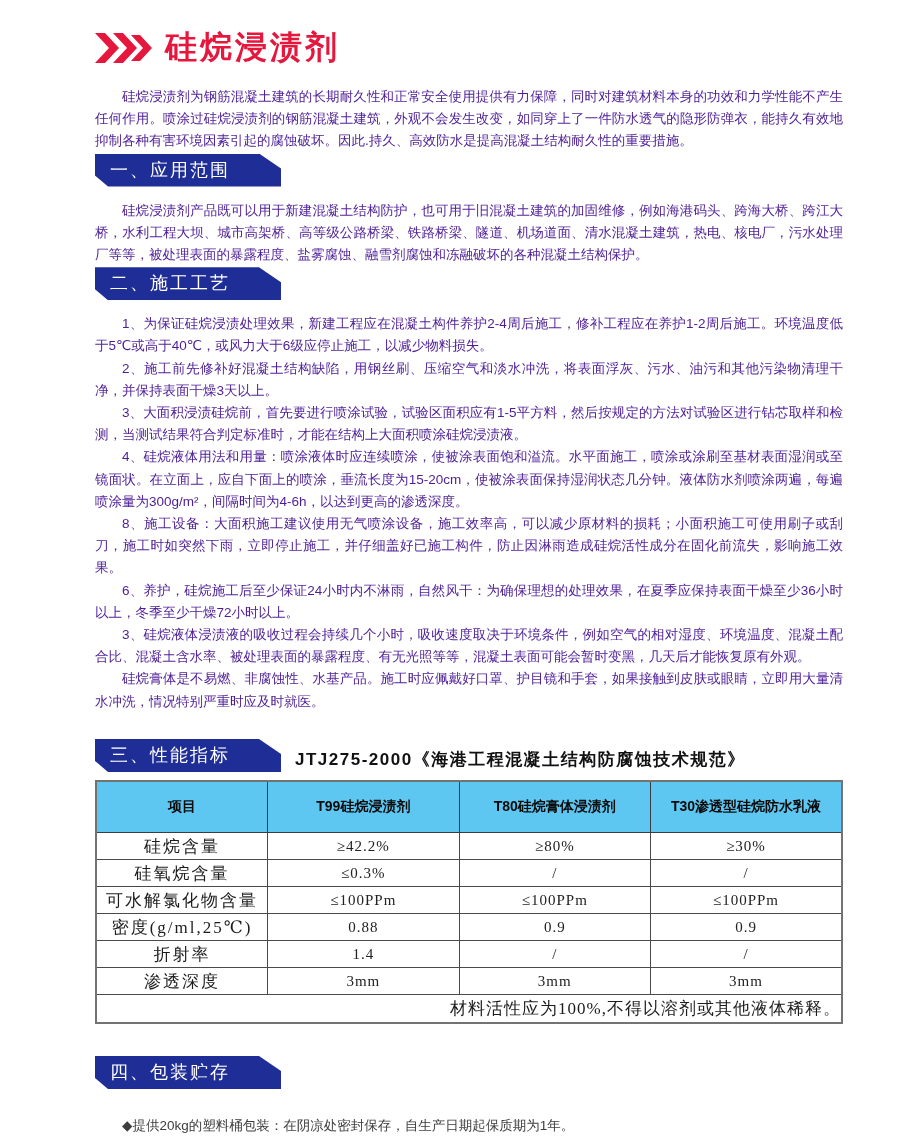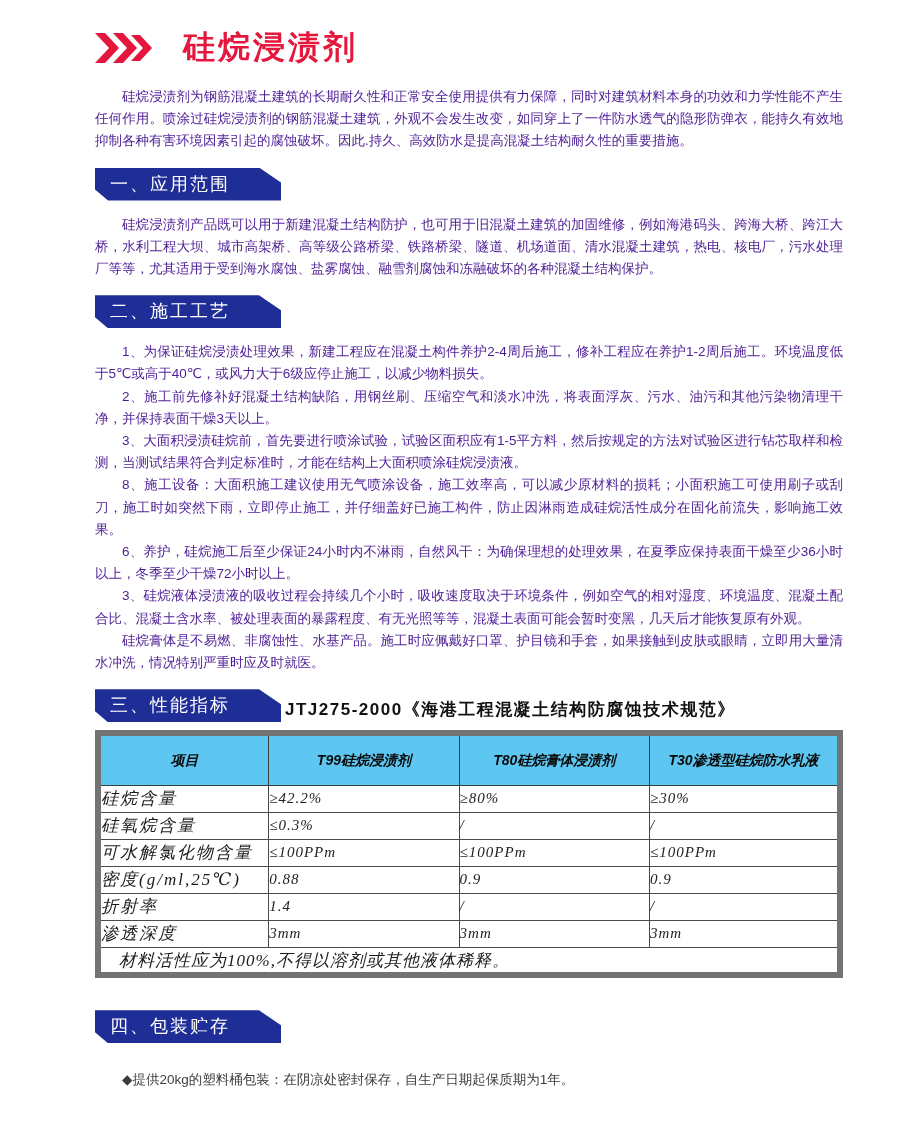--- a/index.html
+++ b/index.html
@@ -6,72 +6,71 @@
   html,body { width: 900px; }
   body {
     width: 900px; height: 1145px; overflow: hidden;
     background: #ffffff;
     font-family: "Liberation Sans", "DejaVu Sans", sans-serif;
     color: #3d3d3d;
   }
   .page { padding: 26px 57px 0 95px; }
 
   
-  .title-row { display: flex; align-items: center; gap: 28px; height: 44px; }
+  .title-row { display: flex; align-items: center; gap: 10px; height: 44px; }
   .chevrons { display: inline-block; width: 60px; height: 32px; }
   .doc-title {
     font-size: 32px; font-weight: bold; letter-spacing: 3px;
     color: #e5173d;
   }
 
   
   .intro { margin-top: 16px; }
   .para {
     text-indent: 2em; text-align: justify;
     font-size: 13.5px; line-height: 22.2px; color: #4c1d95;
   }
 
   
   .sec-h {
-    margin-top: 15px; margin-bottom: 13px;
+    margin-top: 1px; margin-bottom: 13px;
     width: 186px; height: 33px; line-height: 33px;
     background: #1f2e96; color: #ffffff;
     font-size: 18px; letter-spacing: 2px; padding-left: 15px;
     clip-path: polygon(0 0, calc(100% - 22px) 0, 100% 15px, 100% 100%, 13px 100%, 0 calc(100% - 11px));
   }
 
   
-  .sec3-row { display: flex; align-items: flex-end; gap: 4px; margin-top: 15px; margin-bottom: 8px; }
+  .sec3-row { display: flex; align-items: flex-end; gap: 14px; margin-top: 26px; margin-bottom: 8px; }
   .sec3-row .sec-h { margin: 0; flex: 0 0 auto; }
   .standard {
     font-size: 17px; font-weight: bold; color: #111111;
     letter-spacing: 1.5px; padding-bottom: 1px;
     font-family: Liberation Sans, sans-serif;
   }
 
   
   table.spec {
     width: 100%; border-collapse: collapse;
-    border: 6px solid #737373;
+    border: 2px solid #737373;
     font-family: "Liberation Serif", "DejaVu Serif", serif;
-    font-style: italic;
   }
   table.spec th {
     background: #5ec7f1; color: #0b0b0b;
     font-family: "Liberation Sans", sans-serif;
     font-size: 14px; font-weight: bold;
     height: 52px; border: 1px solid #3c3c3c; text-align: center;
   }
   table.spec td {
     height: 27px; border: 1px solid #4a4a4a;
-    font-size: 15px; letter-spacing: 1px; color: #222222;
+    font-size: 15px; letter-spacing: 1px; text-align: center; color: #222222;
   }
   table.spec td.row-label { font-size: 17px; letter-spacing: 2px; color: #1c1c1c; }
   table.spec td.tbl-footer {
-    text-align: left; padding-left: 18px; font-size: 17px; letter-spacing: 1px;
+    text-align: right; font-size: 17px; letter-spacing: 1px;
     height: 28px; color: #1c1c1c;
   }
 
   
   .bullet-line { margin-top: 28px; margin-left: 2em; font-size: 13.5px; color: #3d3d3d; }
 </style>
 </head>
 <body>
 
 <div class="page">
@@ -84,28 +83,29 @@
     </svg>
     <div class="doc-title">硅烷浸渍剂</div>
   </div>
 
   <div class="intro">
     <p class="para">硅烷浸渍剂为钢筋混凝土建筑的长期耐久性和正常安全使用提供有力保障，同时对建筑材料本身的功效和力学性能不产生任何作用。喷涂过硅烷浸渍剂的钢筋混凝土建筑，外观不会发生改变，如同穿上了一件防水透气的隐形防弹衣，能持久有效地抑制各种有害环境因素引起的腐蚀破坏。因此.持久、高效防水是提高混凝土结构耐久性的重要措施。</p>
   </div>
 
   <div class="sec-h">一、应用范围</div>
   <div>
-      <p class="para">硅烷浸渍剂产品既可以用于新建混凝土结构防护，也可用于旧混凝土建筑的加固维修，例如海港码头、跨海大桥、跨江大桥，水利工程大坝、城市高架桥、高等级公路桥梁、铁路桥梁、隧道、机场道面、清水混凝土建筑，热电、核电厂，污水处理厂等等，尤其适用于受到海水腐蚀、盐雾腐蚀、融雪剂腐蚀和冻融破坏的各种混凝土结构保护。</p>
+      <p class="para">硅烷浸渍剂产品既可以用于新建混凝土结构防护，也可用于旧混凝土建筑的加固维修，例如海港码头、跨海大桥、跨江大桥，水利工程大坝、城市高架桥、高等级公路桥梁、铁路桥梁、隧道、机场道面、清水混凝土建筑，热电、核电厂，污水处理厂等等，被处理表面的暴露程度、盐雾腐蚀、融雪剂腐蚀和冻融破坏的各种混凝土结构保护。</p>
     </div>
 
   <div class="sec-h">二、施工工艺</div>
   <div>
       <p class="para">1、为保证硅烷浸渍处理效果，新建工程应在混凝土构件养护2-4周后施工，修补工程应在养护1-2周后施工。环境温度低于5℃或高于40℃，或风力大于6级应停止施工，以减少物料损失。</p>
       <p class="para">2、施工前先修补好混凝土结构缺陷，用钢丝刷、压缩空气和淡水冲洗，将表面浮灰、污水、油污和其他污染物清理干净，并保持表面干燥3天以上。</p>
       <p class="para">3、大面积浸渍硅烷前，首先要进行喷涂试验，试验区面积应有1-5平方料，然后按规定的方法对试验区进行钻芯取样和检测，当测试结果符合判定标准时，才能在结构上大面积喷涂硅烷浸渍液。</p>
+      <p class="para">4、硅烷液体用法和用量：喷涂液体时应连续喷涂，使被涂表面饱和溢流。水平面施工，喷涂或涂刷至基材表面湿润或至镜面状。在立面上，应自下面上的喷涂，垂流长度为15-20cm，使被涂表面保持湿润状态几分钟。液体防水剂喷涂两遍，每遍喷涂量为300g/m²，间隔时间为4-6h，以达到更高的渗透深度。</p>
       <p class="para">8、施工设备：大面积施工建议使用无气喷涂设备，施工效率高，可以减少原材料的损耗；小面积施工可使用刷子或刮刀，施工时如突然下雨，立即停止施工，并仔细盖好已施工构件，防止因淋雨造成硅烷活性成分在固化前流失，影响施工效果。</p>
       <p class="para">6、养护，硅烷施工后至少保证24小时内不淋雨，自然风干：为确保理想的处理效果，在夏季应保持表面干燥至少36小时以上，冬季至少干燥72小时以上。</p>
       <p class="para">3、硅烷液体浸渍液的吸收过程会持续几个小时，吸收速度取决于环境条件，例如空气的相对湿度、环境温度、混凝土配合比、混凝土含水率、被处理表面的暴露程度、有无光照等等，混凝土表面可能会暂时变黑，几天后才能恢复原有外观。</p>
       <p class="para">硅烷膏体是不易燃、非腐蚀性、水基产品。施工时应佩戴好口罩、护目镜和手套，如果接触到皮肤或眼睛，立即用大量清水冲洗，情况特别严重时应及时就医。</p>
     </div>
 
   <div class="sec3-row">
     <div class="sec-h">三、性能指标</div>
     <div class="standard">JTJ275-2000《海港工程混凝土结构防腐蚀技术规范》</div>
   </div>

